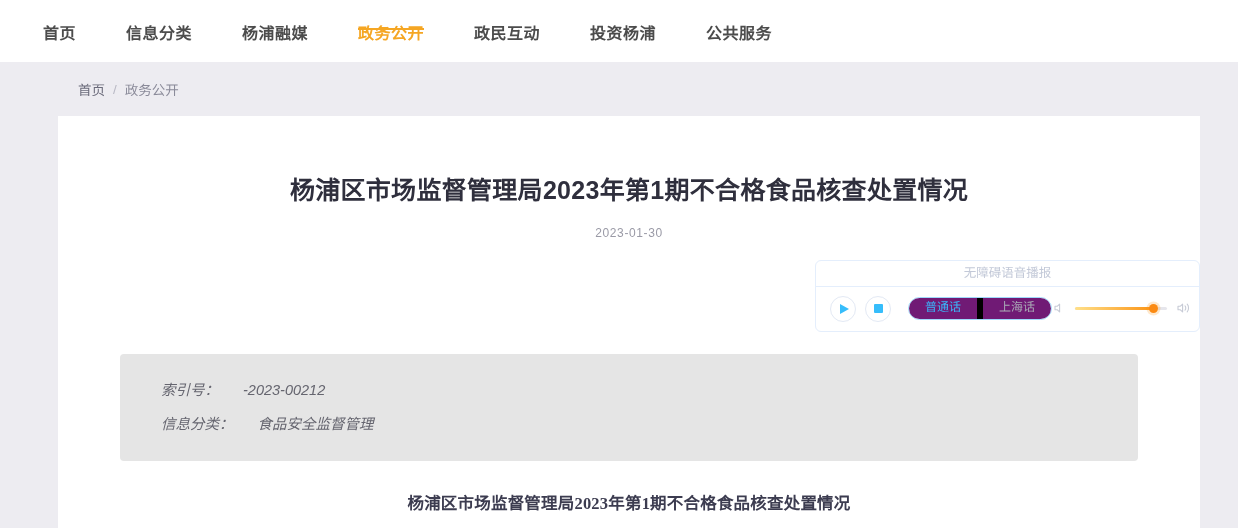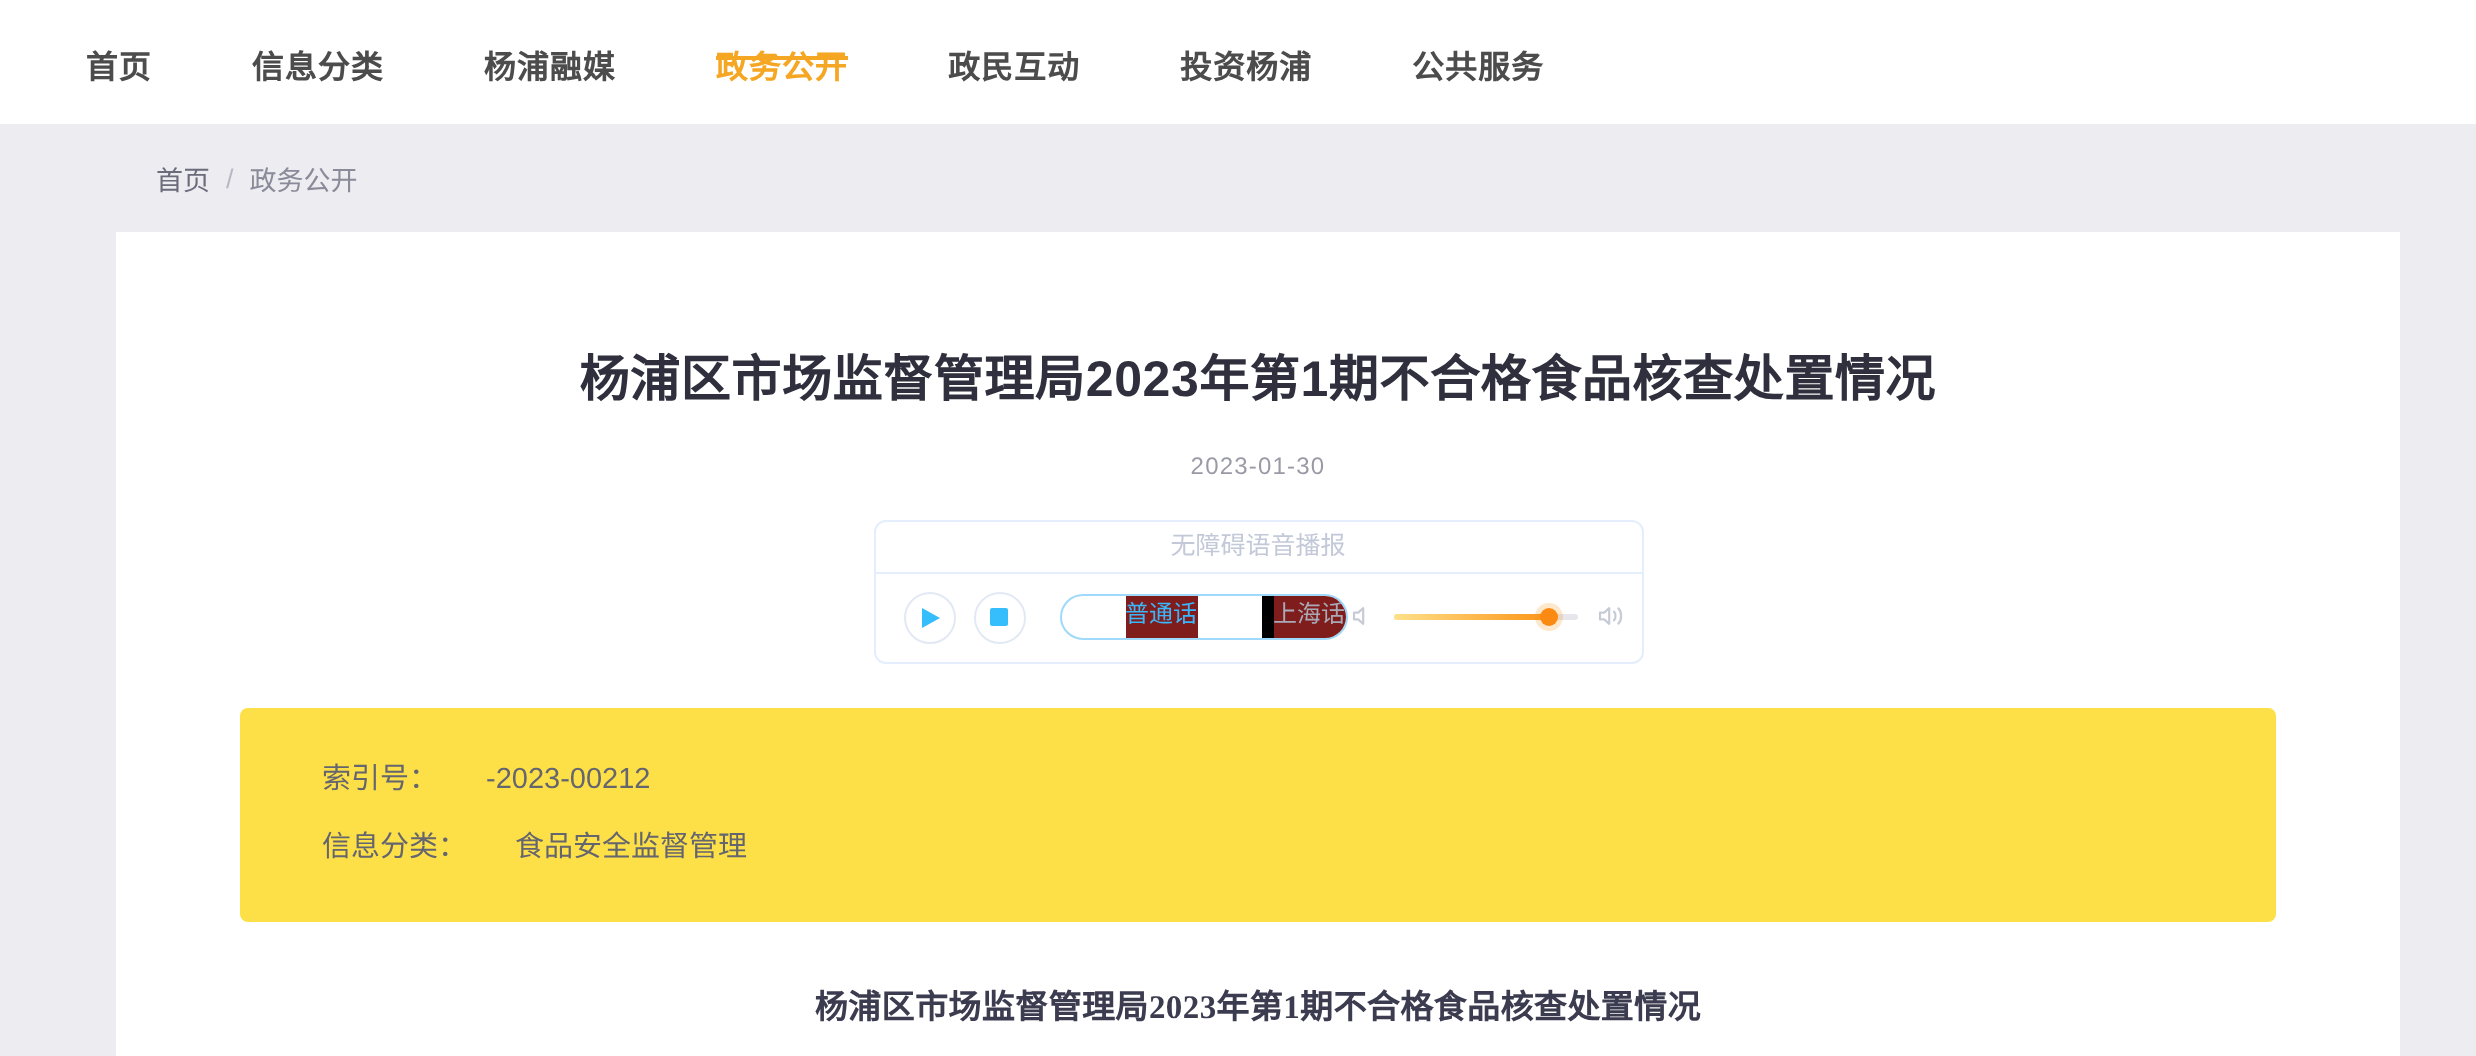--- a/index.html
+++ b/index.html
@@ -103,21 +103,21 @@
     margin: 18px 0 0 0;
     font-size: 12px;
     color: #9a9aa6;
     text-align: center;
     letter-spacing: 0.6px;
   }
 
   
   .audio-wrap {
     display: flex;
-    justify-content: center;
+    justify-content: flex-end;
     margin-top: 20px;
   }
   .audio-player {
     width: 385px;
     border: 1px solid #e4eefc;
     border-radius: 6px;
     background: #ffffff;
     box-sizing: border-box;
   }
   .audio-header {
@@ -167,26 +167,25 @@
     margin-left: 17px;
     border: 1px solid #9fd9fb;
     border-radius: 13px;
     overflow: hidden;
     height: 21px;
     flex: 0 0 auto;
   }
   .lang-opt {
     font-size: 12px;
     line-height: 19px;
-    padding: 0 0;
+    padding: 0 16px;
     cursor: pointer;
     color: #a9aab6;
-    background: #7f1d1d;
+    background: #701a75;
     white-space: nowrap;
-    margin-left: 32px;
   }
   .lang-opt.selected {
     color: #3ab6fa;
   }
   .lang-opt + .lang-opt {
     border-left: 6px solid #000000;
   }
 
   .volume-area {
     display: flex;
@@ -226,25 +225,26 @@
     margin-top: -4.5px;
     border-radius: 50%;
     background: #fb8a12;
     box-shadow: 0 0 0 2.5px rgba(251,148,22,0.22);
     cursor: pointer;
   }
 
   
   .meta-panel {
     margin: 22px 62px 0 62px;
-    background: #fde047;
+    background: #e5e5e5;
     border-radius: 4px;
     padding: 20px 0 20px 0;
     display: flex;
     box-sizing: border-box;
+    font-style: italic;
   }
   .meta-col {
     width: 50%;
     box-sizing: border-box;
     padding-left: 41px;
   }
   .meta-row {
     display: flex;
     align-items: baseline;
     font-size: 14.5px;

